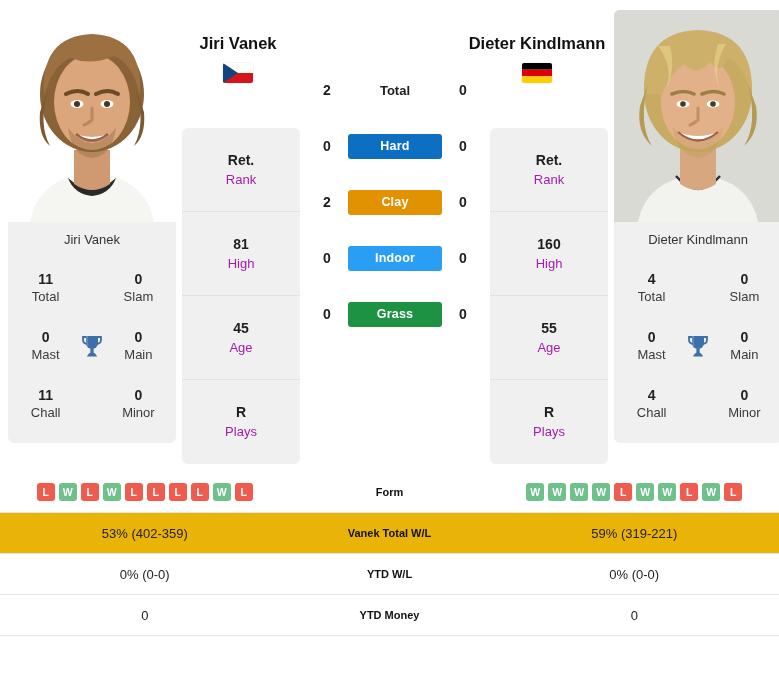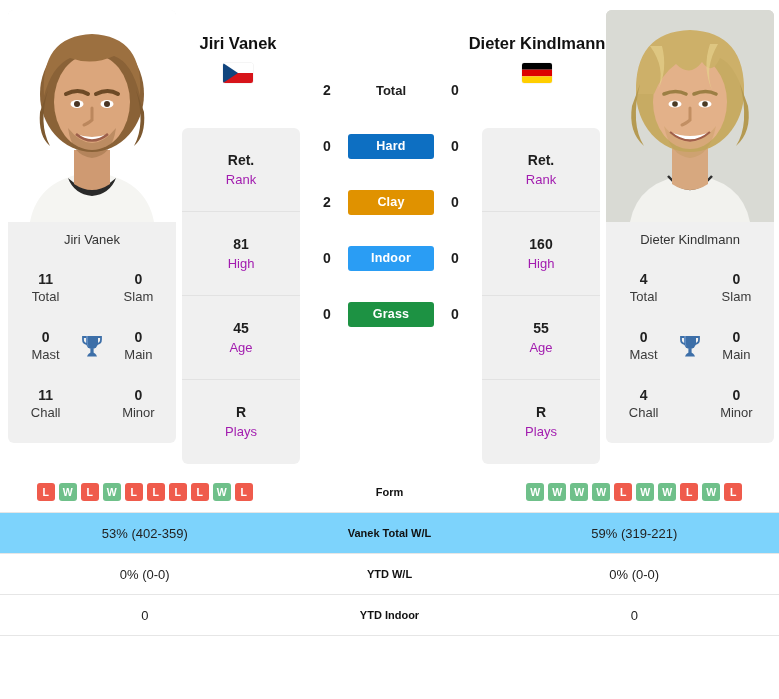--- a/index.html
+++ b/index.html
@@ -108,21 +108,21 @@
     display: flex;
     justify-content: center;
     align-items: center;
   }
   .h2h-total-label {
     font-size: 13px;
     font-weight: 700;
     color: #1d1d1d;
   }
   .surface-badge {
-    width: 86px;
+    width: 94px;
     height: 25px;
     border-radius: 3px;
     color: #ffffff;
     font-size: 12.5px;
     font-weight: 700;
     display: flex;
     align-items: center;
     justify-content: center;
     letter-spacing: .2px;
   }
@@ -159,21 +159,21 @@
   }
 
   
   .table { width: 779px; }
   .trow {
     display: flex;
     align-items: center;
     height: 41px;
     border-bottom: 1px solid #e6e6e6;
   }
-  .trow.alt { background: #7dd3fc; }
+  .trow.alt { background: #eab308; }
   .tcell {
     flex: 1 1 0;
     text-align: center;
     font-size: 13px;
     color: #222;
   }
   .tcell.mid {
     font-weight: 700;
     font-size: 11px;
     color: #111;
@@ -515,19 +515,19 @@
 
     <div class="trow">
       <div class="tcell">0% (0-0)</div>
       <div class="tcell mid">YTD W/L</div>
       <div class="tcell">0% (0-0)</div>
     </div>
 
 
     <div class="trow">
       <div class="tcell">0</div>
-      <div class="tcell mid">YTD Indoor</div>
+      <div class="tcell mid">YTD Money</div>
       <div class="tcell">0</div>
     </div>
 
   </div>
 
 </div>
 
 </body></html>

